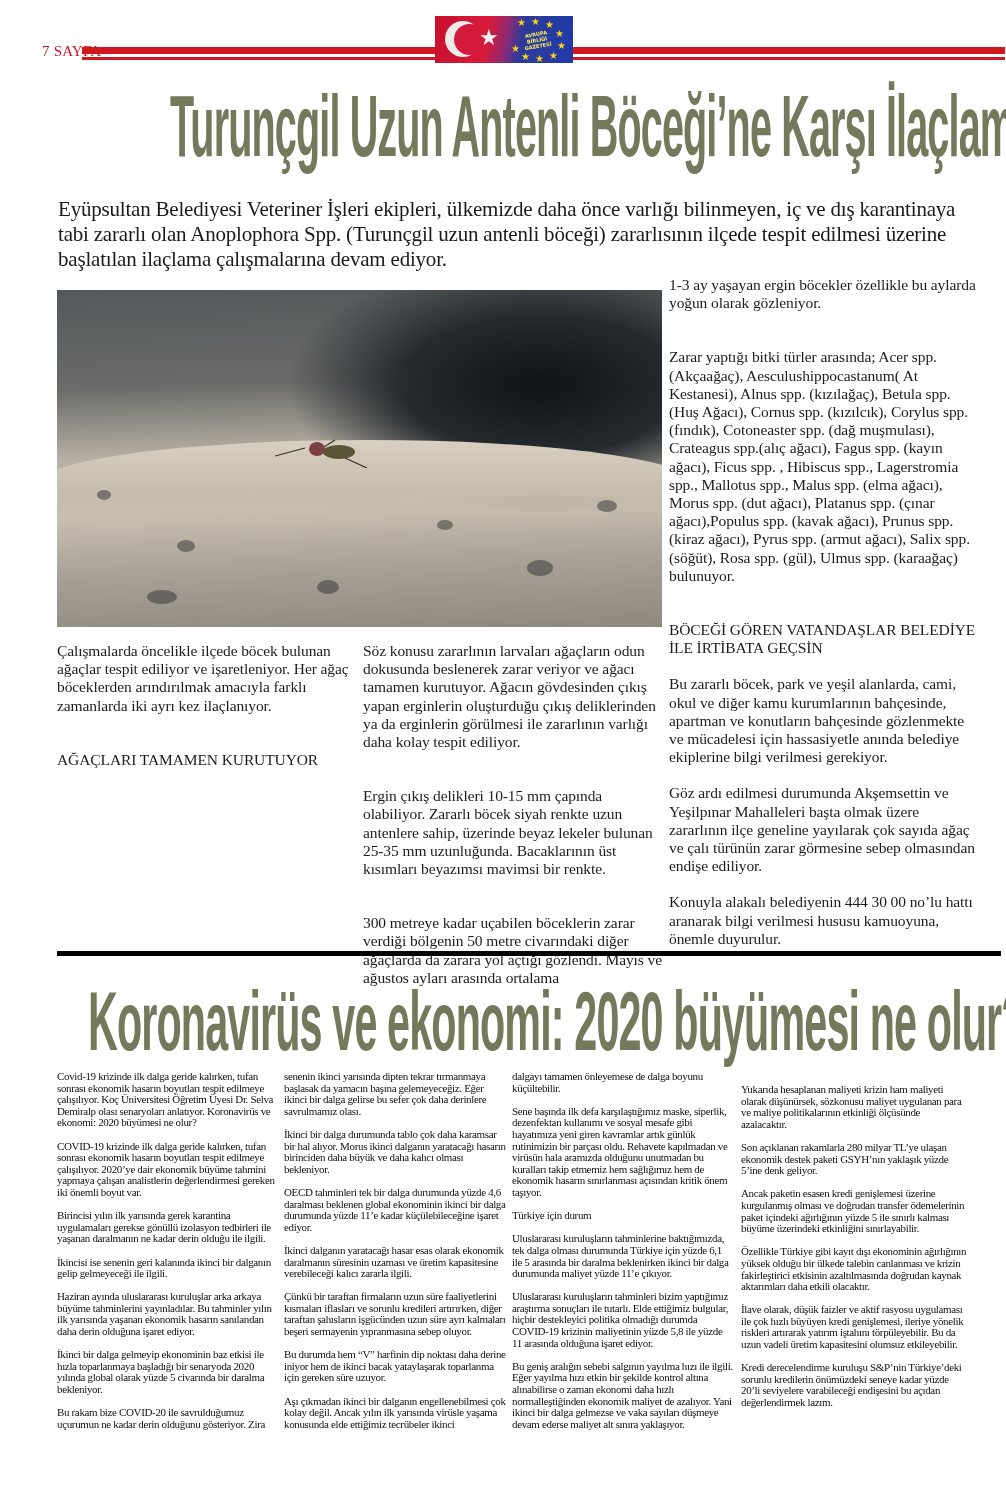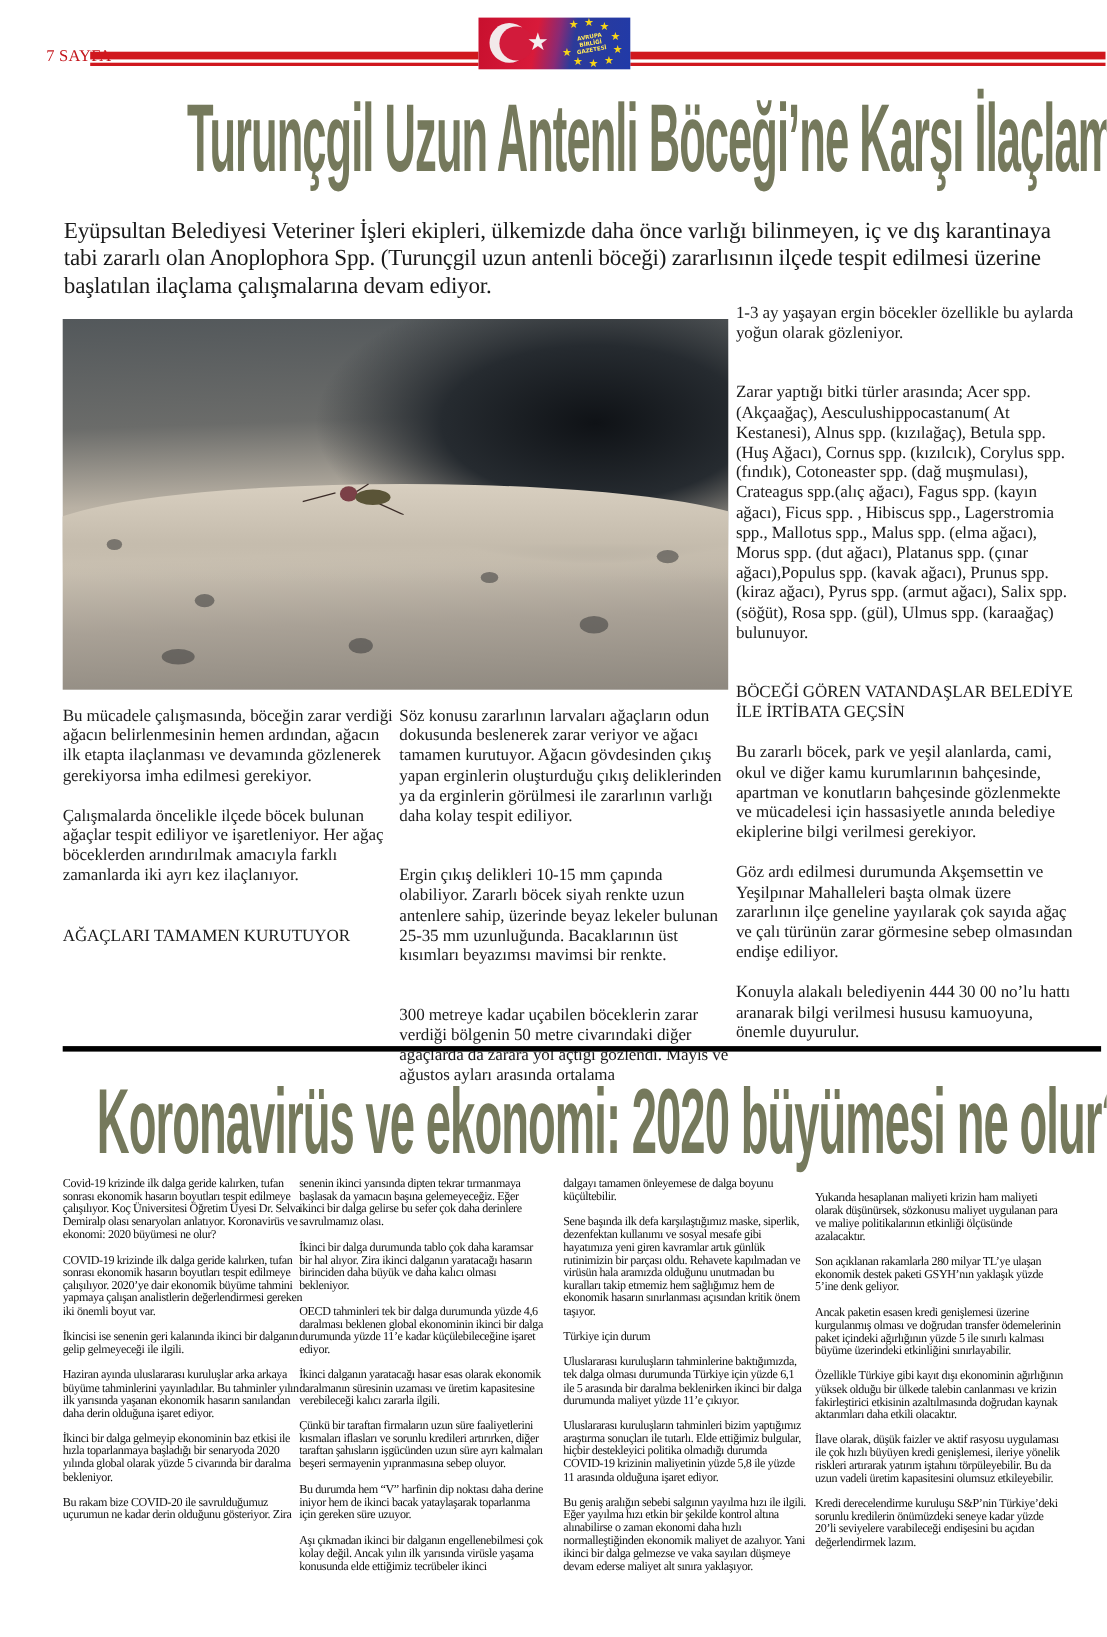--- a/index.html
+++ b/index.html
@@ -38,21 +38,21 @@
   .c1 { left: 57px; top: 642px; width: 300px; }
   .c2 { left: 363px; top: 642px; width: 300px; }
   .c3 { left: 669px; top: 276px; width: 310px; }
 
   .rule-black { position: absolute; left: 57px; top: 951px; width: 944px; height: 5px; background: #000; }
 
   .ecol { position: absolute; font-family: "Liberation Serif", "DejaVu Serif", serif; font-size: 11px; line-height: 11.6px; color: #111;
           letter-spacing: -0.35px; transform-origin: left top; }
   .ecol p { margin-bottom: 11.6px; }
   .e1 { left: 57px; top: 1071px; width: 222px; }
-  .e2 { left: 272px; top: 1071px; width: 222px; }
+  .e2 { left: 284px; top: 1071px; width: 222px; }
   .e3 { left: 512px; top: 1071px; width: 222px; }
   .e4 { left: 741px; top: 1084px; width: 226px; }
 </style>
 </head>
 <body>
 
 <div class="page-num">7 SAYFA</div>
 <div class="rule-red" style="left:82px; top:47px; width:353px;"></div>
 <div class="rule-red thin" style="left:82px; top:57px; width:353px;"></div>
 <div class="rule-red" style="left:573px; top:47px; width:432px;"></div>
@@ -92,21 +92,20 @@
   <svg class="beetle" viewBox="0 0 95 30">
     <line x1="0" y1="18" x2="30" y2="10" stroke="#3a2b27" stroke-width="1.2"></line>
     <line x1="38" y1="16" x2="60" y2="2" stroke="#3a2b27" stroke-width="1.2"></line>
     <line x1="70" y1="20" x2="92" y2="30" stroke="#3a2b27" stroke-width="1.2"></line>
     <ellipse cx="42" cy="11" rx="8" ry="7" fill="#7b4047"></ellipse>
     <ellipse cx="64" cy="14" rx="16" ry="7" fill="#5a5437"></ellipse>
   </svg>
 </div>
 
 <div class="col c1">
-  <p>Bu mücadele çalışmasında, böceğin zarar verdiği ağacın belirlenmesinin hemen ardından, ağacın ilk etapta ilaçlanması ve devamında gözlenerek gerekiyorsa imha edilmesi gerekiyor.</p>
   <p class="gap2">Çalışmalarda öncelikle ilçede böcek bulunan ağaçlar tespit ediliyor ve işaretleniyor. Her ağaç böceklerden arındırılmak amacıyla farklı zamanlarda iki ayrı kez ilaçlanıyor.</p>
   <p>AĞAÇLARI TAMAMEN KURUTUYOR</p>
 </div>
 
 <div class="col c2">
   <p class="gap2">Söz konusu zararlının larvaları ağaçların odun dokusunda beslenerek zarar veriyor ve ağacı tamamen kurutuyor. Ağacın gövdesinden çıkış yapan erginlerin oluşturduğu çıkış deliklerinden ya da erginlerin görülmesi ile zararlının varlığı daha kolay tespit ediliyor.</p>
   <p class="gap2">Ergin çıkış delikleri 10-15 mm çapında olabiliyor. Zararlı böcek siyah renkte uzun antenlere sahip, üzerinde beyaz lekeler bulunan 25-35 mm uzunluğunda. Bacaklarının üst kısımları beyazımsı mavimsi bir renkte.</p>
   <p>300 metreye kadar uçabilen böceklerin zarar verdiği bölgenin 50 metre civarındaki diğer ağaçlarda da zarara yol açtığı gözlendi. Mayıs ve ağustos ayları arasında ortalama</p>
 </div>
 
@@ -119,29 +118,30 @@
   <p>Konuyla alakalı belediyenin 444 30 00 no’lu hattı aranarak bilgi verilmesi hususu kamuoyuna, önemle duyurulur.</p>
 </div>
 
 <div class="rule-black"></div>
 
 <div class="headline h2">Koronavirüs ve ekonomi: 2020 büyümesi ne olur?</div>
 
 <div class="ecol e1">
   <p>Covid-19 krizinde ilk dalga geride kalırken, tufan sonrası ekonomik hasarın boyutları tespit edilmeye çalışılıyor. Koç Üniversitesi Öğretim Üyesi Dr. Selva Demiralp olası senaryoları anlatıyor. Koronavirüs ve ekonomi: 2020 büyümesi ne olur?</p>
   <p>COVID-19 krizinde ilk dalga geride kalırken, tufan sonrası ekonomik hasarın boyutları tespit edilmeye çalışılıyor. 2020’ye dair ekonomik büyüme tahmini yapmaya çalışan analistlerin değerlendirmesi gereken iki önemli boyut var.</p>
+  <p>Birincisi yılın ilk yarısında gerek karantina uygulamaları gerekse gönüllü izolasyon tedbirleri ile yaşanan daralmanın ne kadar derin olduğu ile ilgili.</p>
   <p>İkincisi ise senenin geri kalanında ikinci bir dalganın gelip gelmeyeceği ile ilgili.</p>
   <p>Haziran ayında uluslararası kuruluşlar arka arkaya büyüme tahminlerini yayınladılar. Bu tahminler yılın ilk yarısında yaşanan ekonomik hasarın sanılandan daha derin olduğuna işaret ediyor.</p>
   <p>İkinci bir dalga gelmeyip ekonominin baz etkisi ile hızla toparlanmaya başladığı bir senaryoda 2020 yılında global olarak yüzde 5 civarında bir daralma bekleniyor.</p>
   <p>Bu rakam bize COVID-20 ile savrulduğumuz uçurumun ne kadar derin olduğunu gösteriyor. Zira</p>
 </div>
 
 <div class="ecol e2">
   <p>senenin ikinci yarısında dipten tekrar tırmanmaya başlasak da yamacın başına gelemeyeceğiz. Eğer ikinci bir dalga gelirse bu sefer çok daha derinlere savrulmamız olası.</p>
-  <p>İkinci bir dalga durumunda tablo çok daha karamsar bir hal alıyor. Zira ikinci dalganın yaratacağı hasarın birinciden daha büyük ve daha kalıcı olması bekleniyor.</p>
+  <p>İkinci bir dalga durumunda tablo çok daha karamsar bir hal alıyor. Morus ikinci dalganın yaratacağı hasarın birinciden daha büyük ve daha kalıcı olması bekleniyor.</p>
   <p>OECD tahminleri tek bir dalga durumunda yüzde 4,6 daralması beklenen global ekonominin ikinci bir dalga durumunda yüzde 11’e kadar küçülebileceğine işaret ediyor.</p>
   <p>İkinci dalganın yaratacağı hasar esas olarak ekonomik daralmanın süresinin uzaması ve üretim kapasitesine verebileceği kalıcı zararla ilgili.</p>
   <p>Çünkü bir taraftan firmaların uzun süre faaliyetlerini kısmaları iflasları ve sorunlu kredileri artırırken, diğer taraftan şahısların işgücünden uzun süre ayrı kalmaları beşeri sermayenin yıpranmasına sebep oluyor.</p>
   <p>Bu durumda hem “V” harfinin dip noktası daha derine iniyor hem de ikinci bacak yataylaşarak toparlanma için gereken süre uzuyor.</p>
   <p>Aşı çıkmadan ikinci bir dalganın engellenebilmesi çok kolay değil. Ancak yılın ilk yarısında virüsle yaşama konusunda elde ettiğimiz tecrübeler ikinci</p>
 </div>
 
 <div class="ecol e3">
   <p>dalgayı tamamen önleyemese de dalga boyunu küçültebilir.</p>
   <p>Sene başında ilk defa karşılaştığımız maske, siperlik, dezenfektan kullanımı ve sosyal mesafe gibi hayatımıza yeni giren kavramlar artık günlük rutinimizin bir parçası oldu. Rehavete kapılmadan ve virüsün hala aramızda olduğunu unutmadan bu kuralları takip etmemiz hem sağlığımız hem de ekonomik hasarın sınırlanması açısından kritik önem taşıyor.</p>

